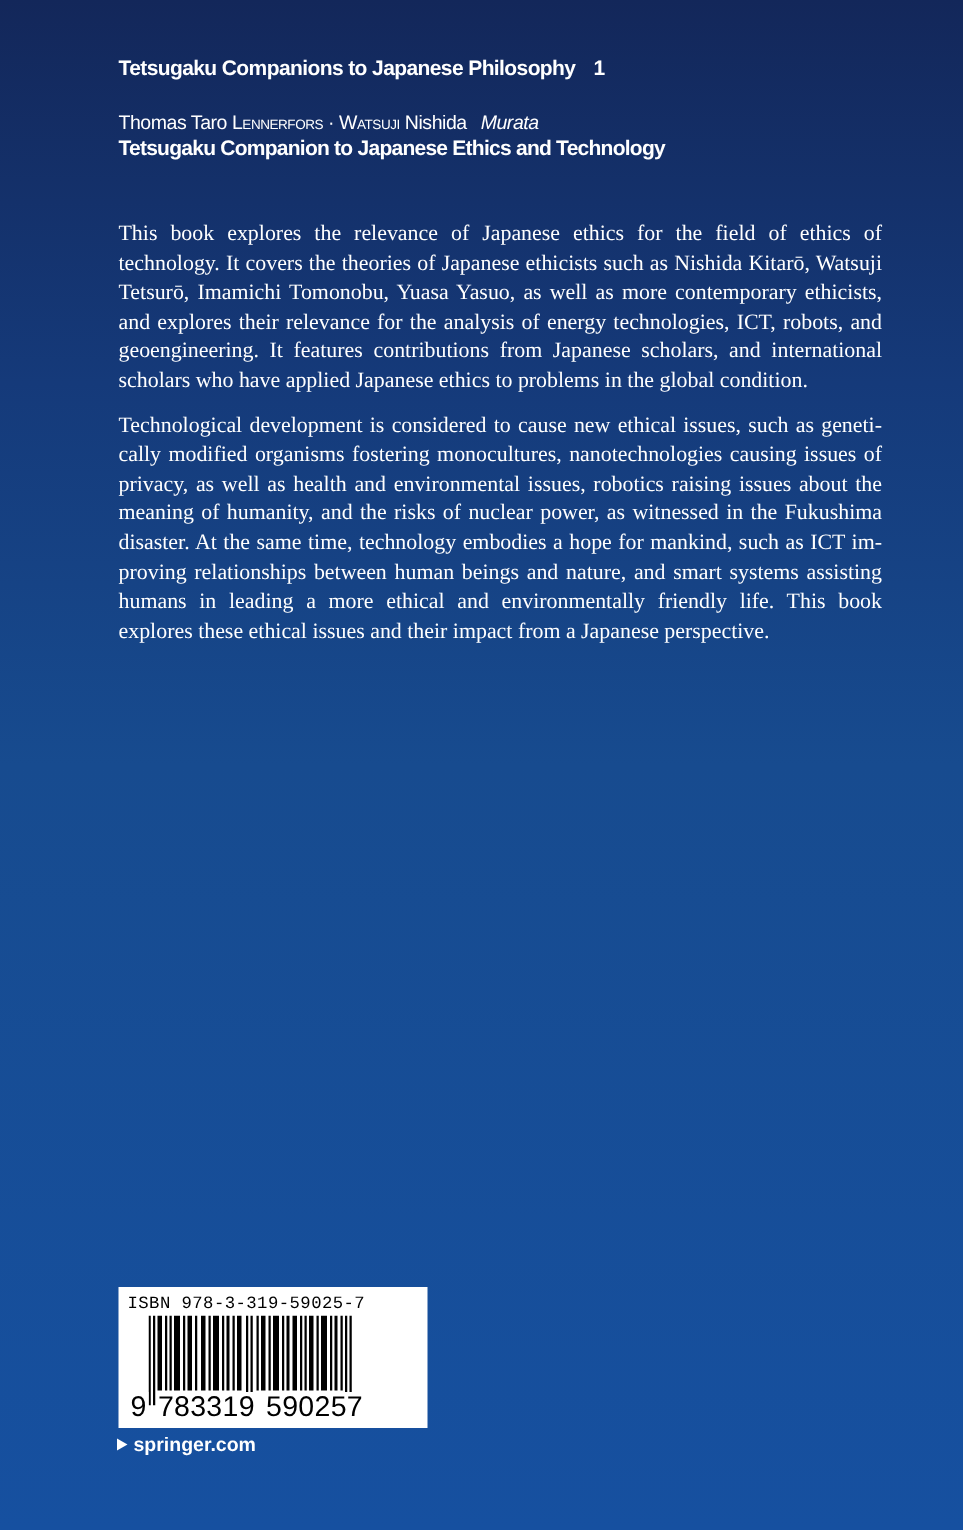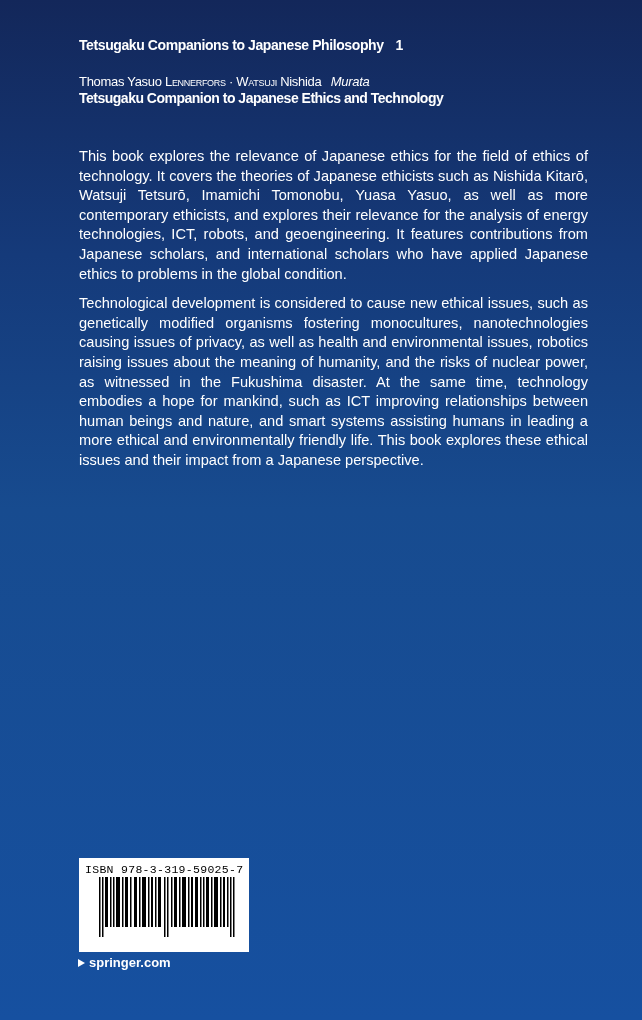--- a/index.html
+++ b/index.html
@@ -5,21 +5,21 @@
     html, body { margin: 0; padding: 0; }
     body {
       width: 642px;
       height: 1020px;
       overflow: hidden;
       position: relative;
       background: linear-gradient(180deg, #13275a 0%, #153a7a 25%, #174b8f 50%, #1650a0 100%);
       color: #ffffff;
     }
     .sans { font-family: "Liberation Sans", "DejaVu Sans", sans-serif; }
-    .serif { font-family: Liberation Sans, sans-serif; }
+    .serif { font-family: Liberation Serif, serif; }
 
     .series {
       position: absolute; left: 79px; top: 37px;
       font-size: 14px; font-weight: bold; letter-spacing: -0.4px;
       white-space: nowrap;
     }
     .series .num { margin-left: 12px; }
 
     .editors {
       position: absolute; left: 79px; top: 74px;
@@ -41,21 +41,21 @@
     }
     .blurb p { margin: 0 0 10px 0; }
 
     .subject {
       position: absolute; left: 79px; top: 837px;
       font-size: 13px; font-weight: bold; letter-spacing: -0.2px; margin-top: 38px;
     }
 
     .barcode-box {
       position: absolute; left: 79px; top: 858px;
-      width: 170px; height: 94px;
+      width: 206px; height: 94px;
       background: #ffffff; color: #000;
     }
     .isbn-text {
       position: absolute; left: 6px; top: 5px;
       font-family: "Liberation Mono", "DejaVu Sans Mono", monospace;
       font-size: 11.5px; letter-spacing: 0.3px; white-space: nowrap;
     }
     .bars {
       position: absolute; left: 20px; top: 19px;
       width: 136px; height: 60px;
@@ -78,21 +78,21 @@
     }
   </style>
 </head>
 <body>
 
 <div class="series sans">
   <span>Tetsugaku Companions to Japanese Philosophy</span><span class="num">1</span>
 </div>
 
 <div class="editors sans">
-  <span>Thomas Yasuo</span>
+  <span>Thomas Taro</span>
   <span class="sc">Lennerfors</span>
   <span>·</span>
   <span class="sc">Watsuji</span>
   <span>Nishida</span>
   <span class="role">Murata</span>
 </div>
 
 <div class="title sans">Tetsugaku Companion to Japanese Ethics and Technology</div>
 
 <div class="blurb serif">
@@ -136,17 +136,22 @@
         <rect x="107" y="0" width="3" height="50"></rect>
       <rect x="112" y="0" width="1.5" height="50"></rect>
         <rect x="115" y="0" width="4" height="50"></rect>
       <rect x="121" y="0" width="1.5" height="50"></rect>
         <rect x="124" y="0" width="2" height="50"></rect>
       <rect x="128" y="0" width="1.5" height="50"></rect>
       <rect x="131" y="0" width="1.5" height="60"></rect>
         <rect x="134" y="0" width="1.5" height="60"></rect>
     </g>
   </svg>
+  <div class="ean-digits sans">
+    <span>9</span>
+    <span>783319</span>
+    <span>590257</span>
+  </div>
 </div>
 
 <div class="site sans">
   <span class="arrow"></span><span>springer.com</span>
 </div>
 
 </body></html>

